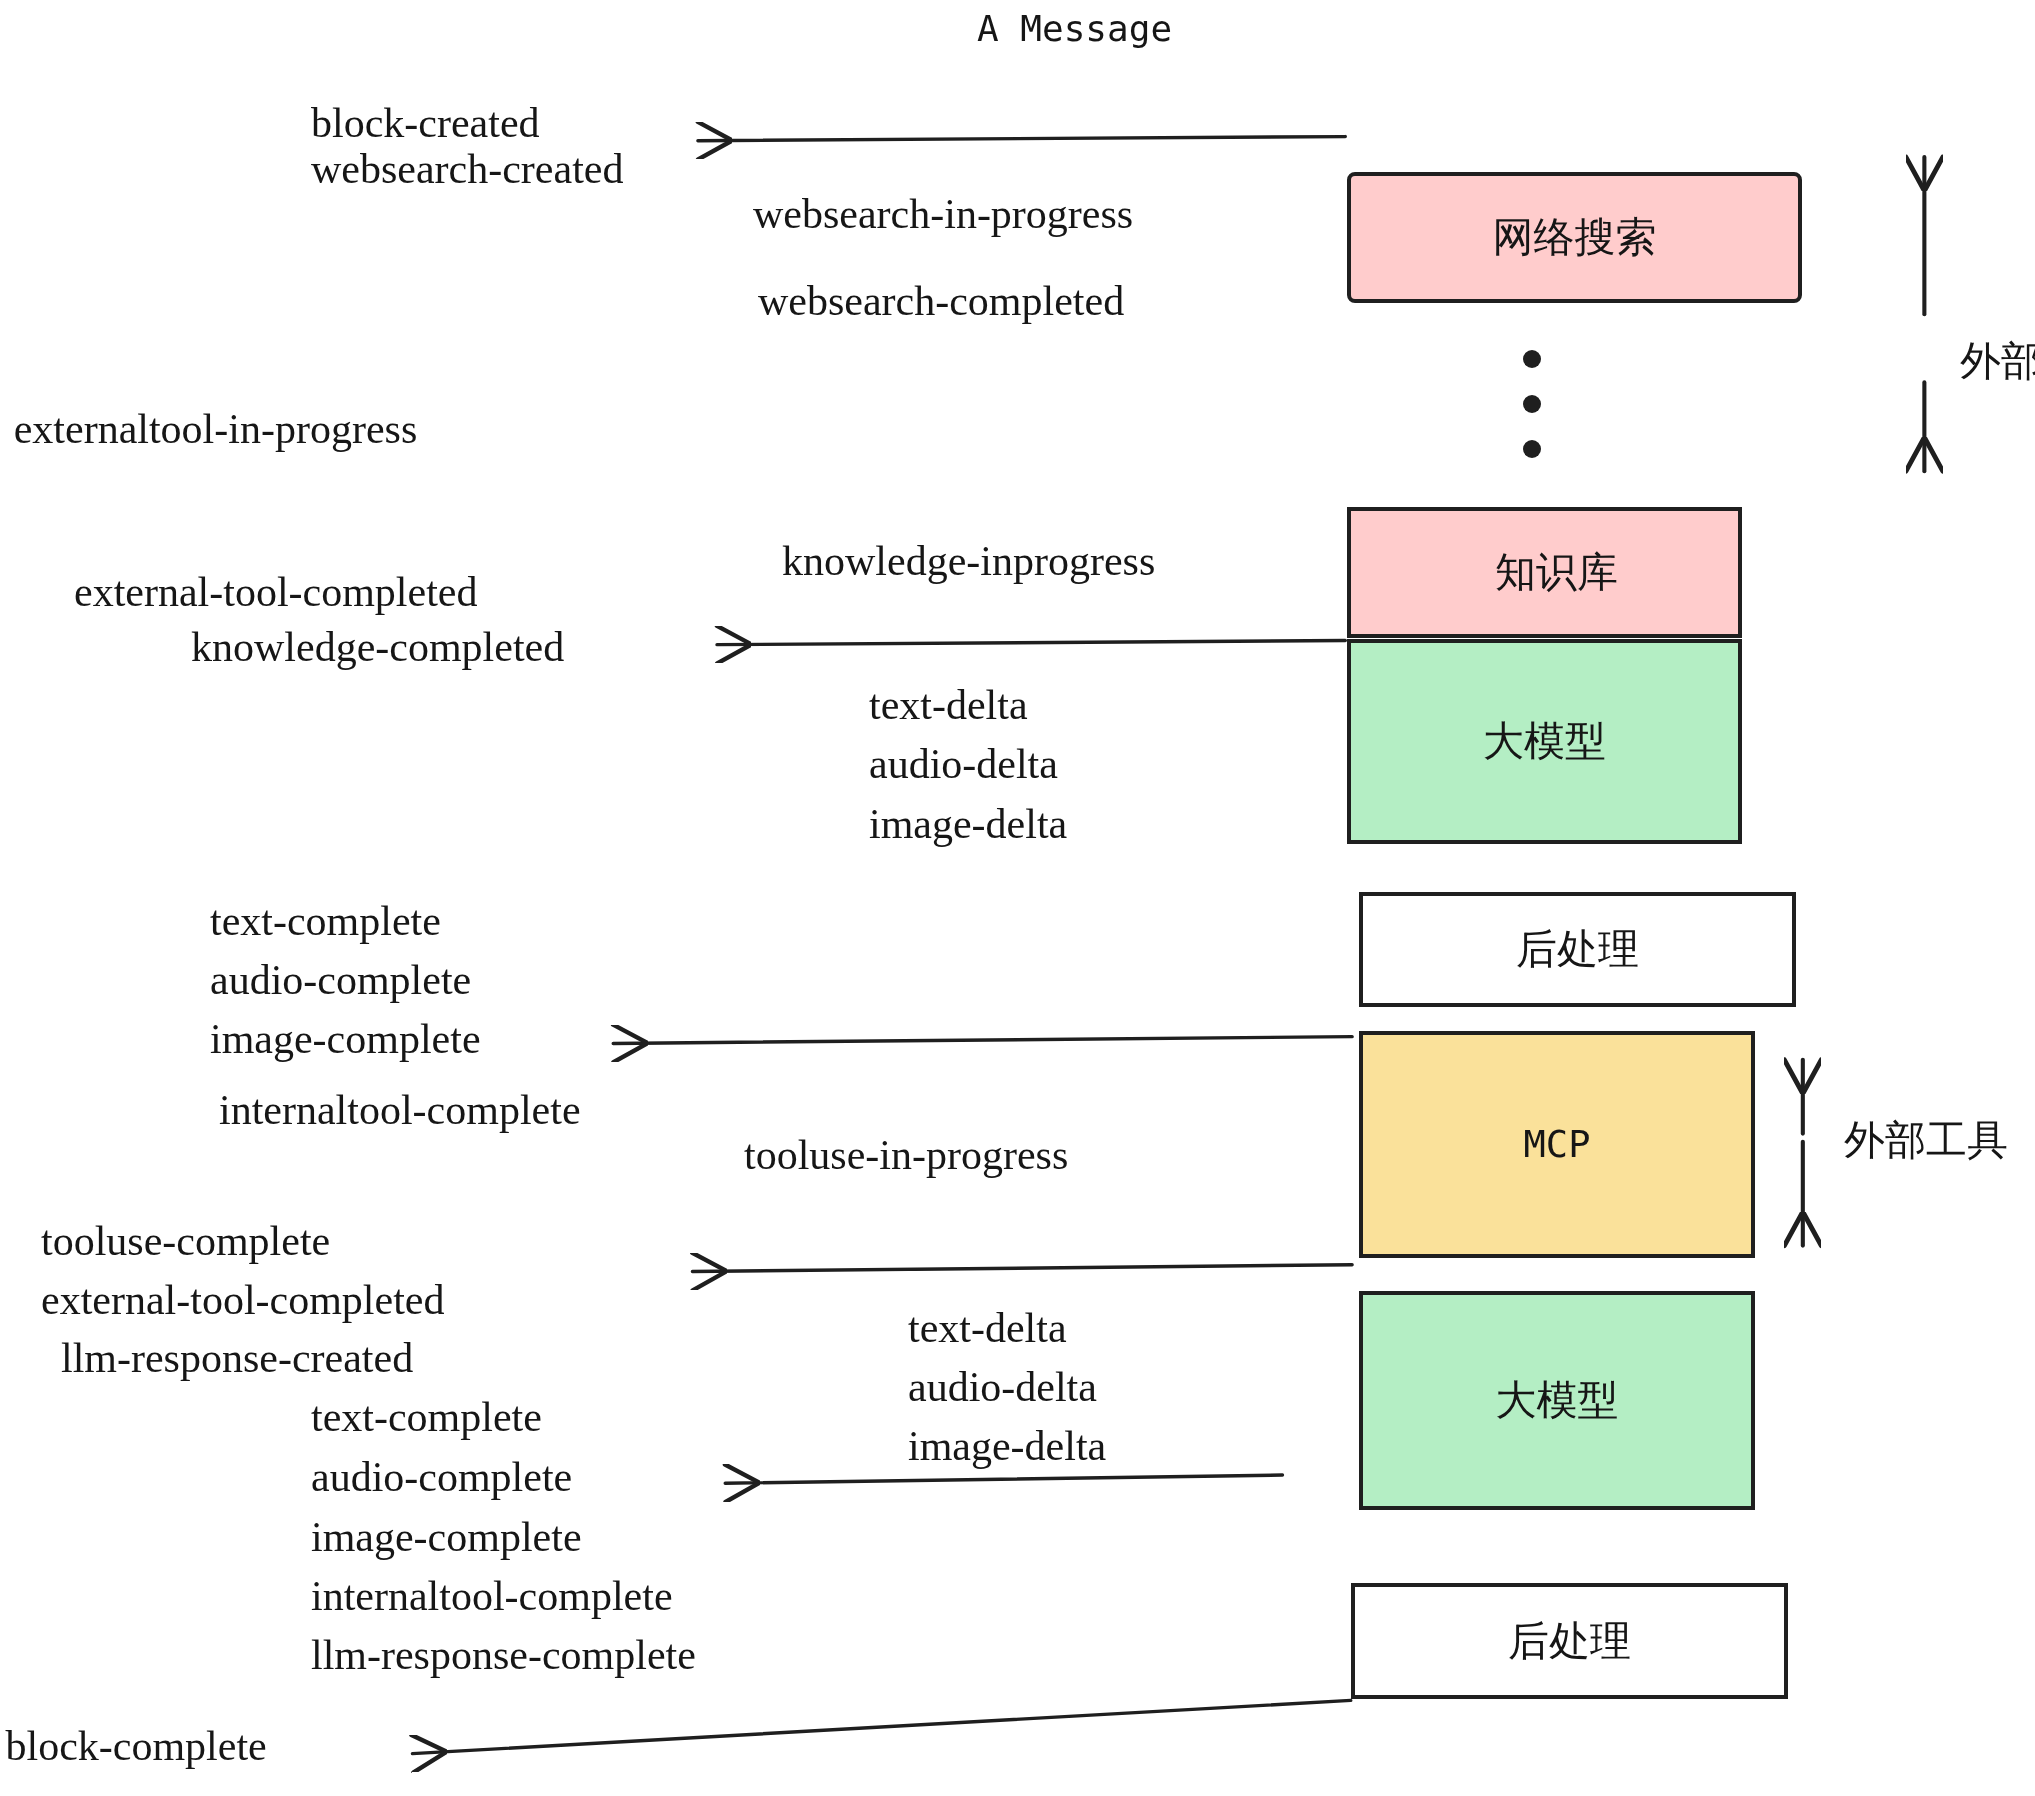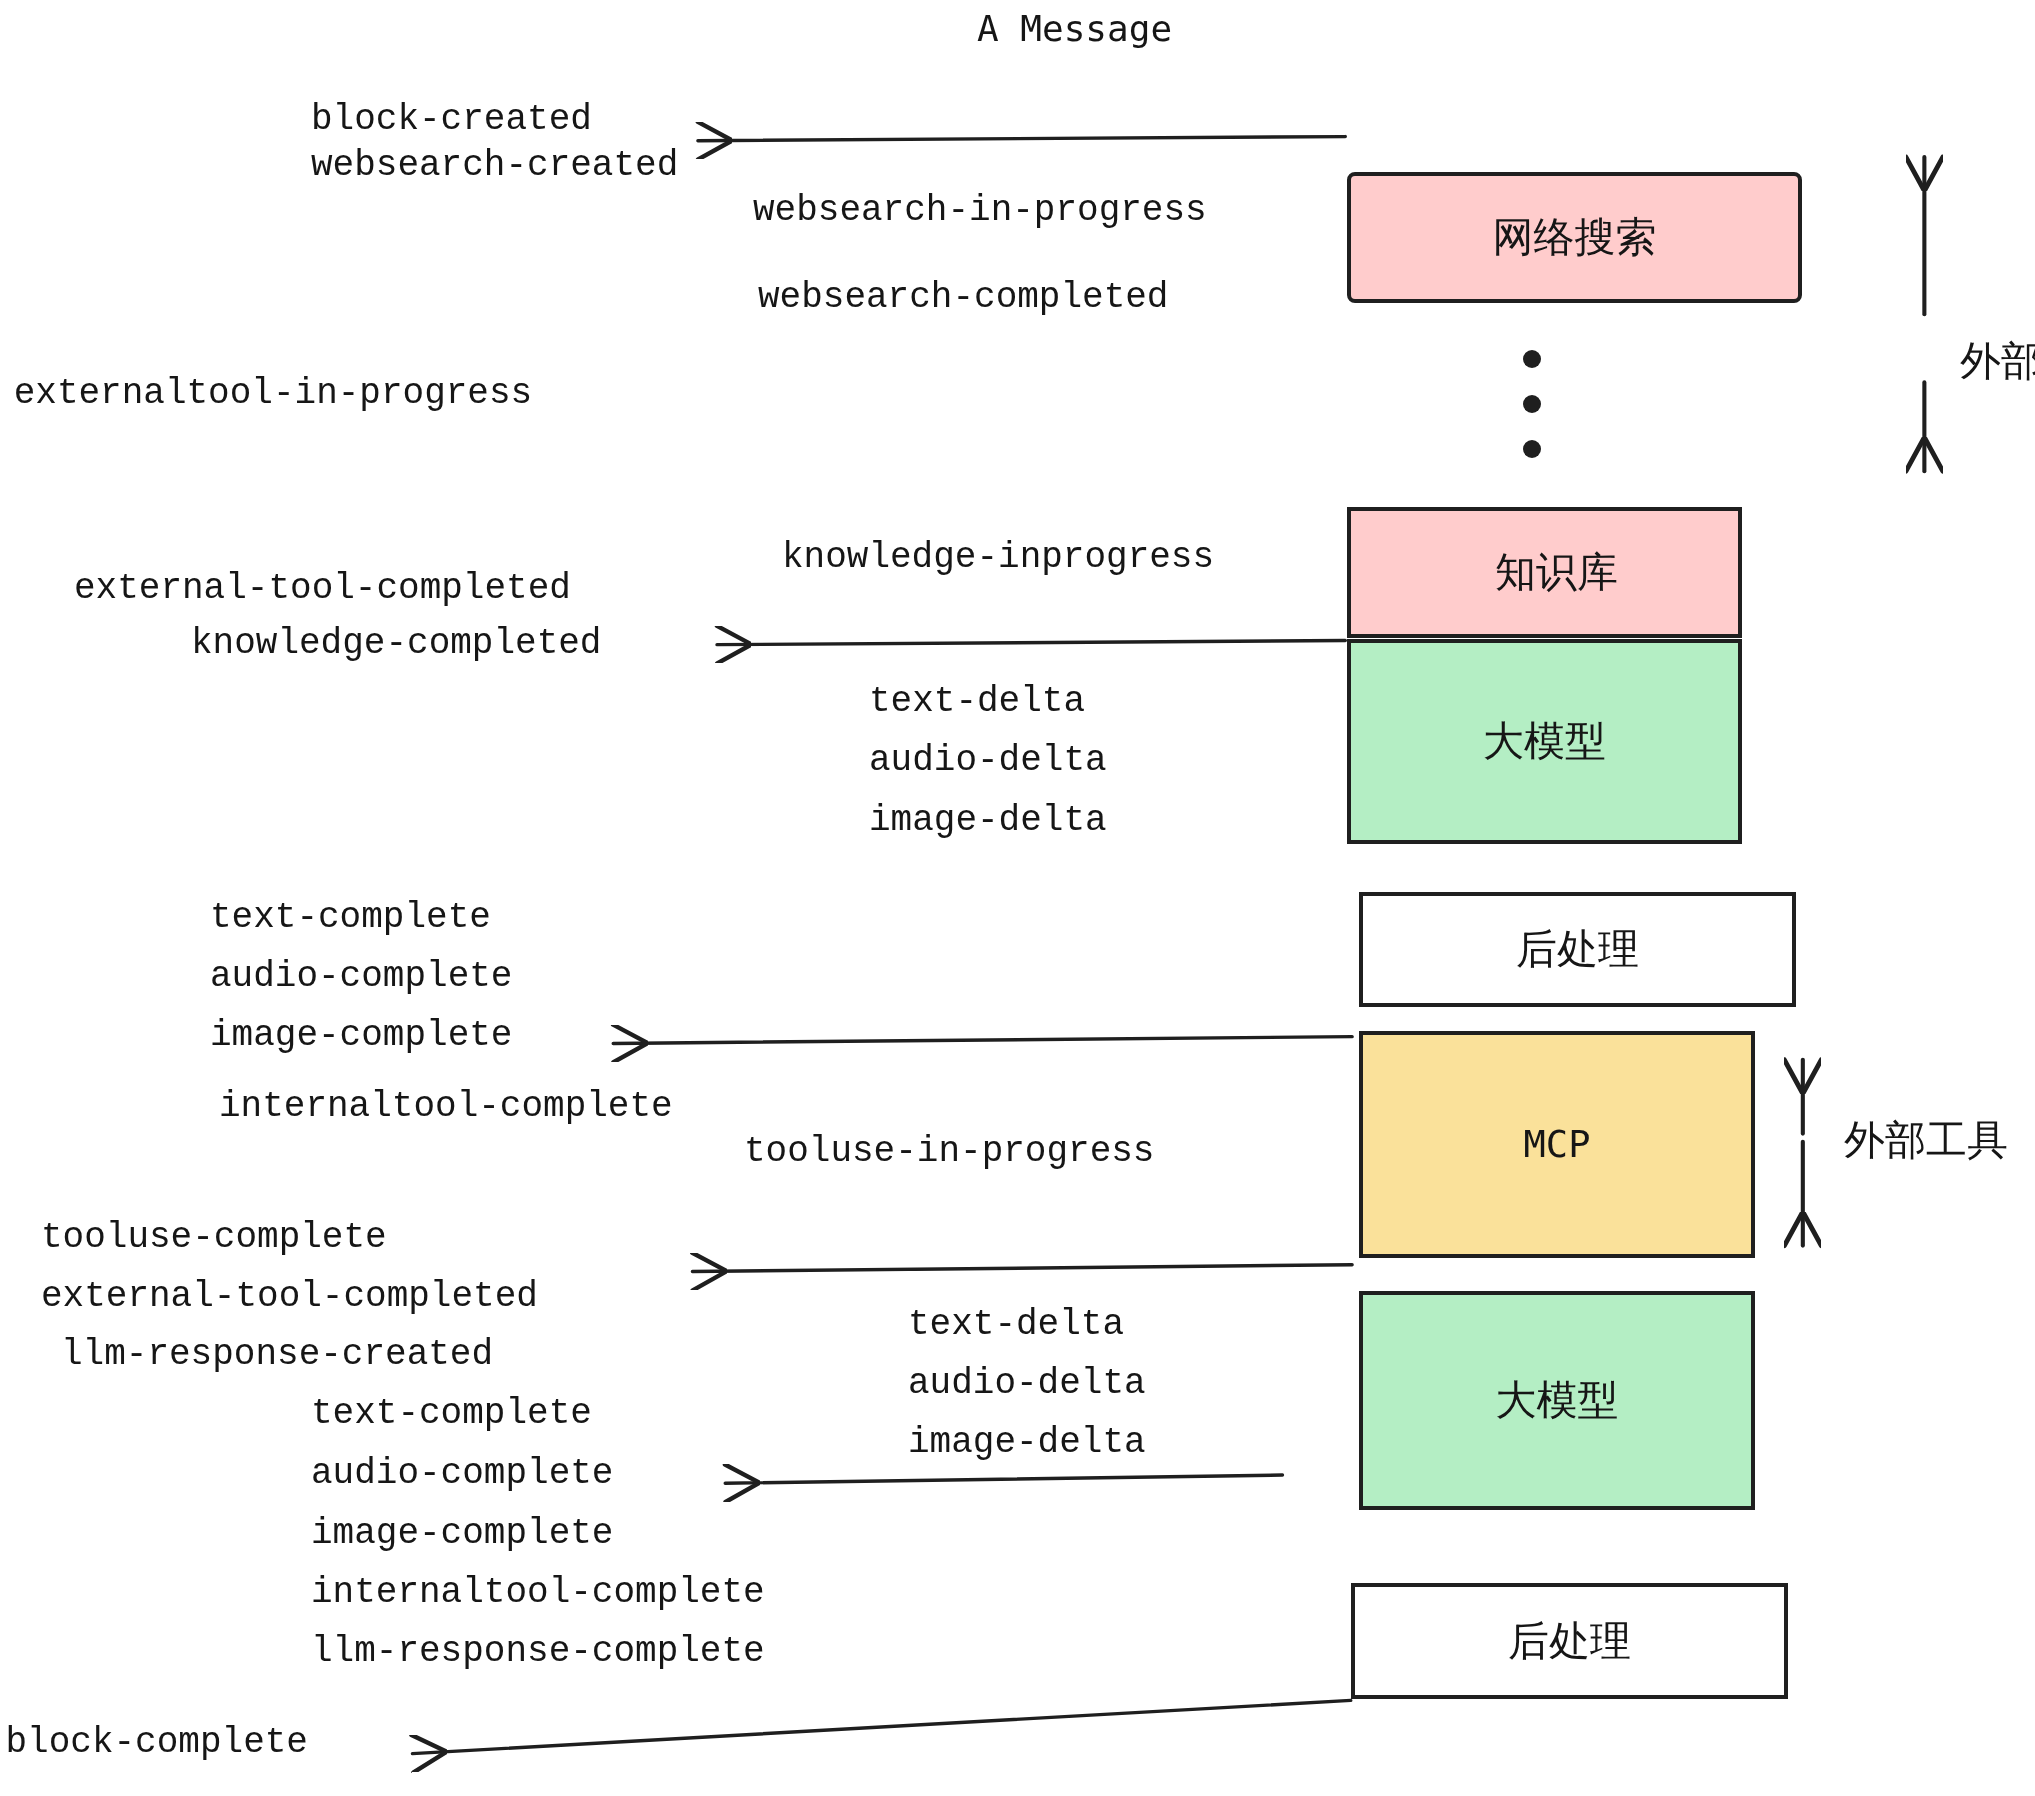--- a/index.html
+++ b/index.html
@@ -20,22 +20,22 @@
     top: 0;
     left: 0;
     width: 2035px;
     height: 1796px;
     pointer-events: none;
   }
   .evt {
     position: absolute;
     white-space: pre;
     color: #161616;
-    font-family: Liberation Mono, monospace;
-    font-size: 36px;
+    font-family: Liberation Serif, serif;
+    font-size: 42px;
     letter-spacing: 0px;
     line-height: 1;
   }
   .title {
     position: absolute;
     white-space: pre;
     color: #161616;
     font-family: "DejaVu Sans Mono", "Liberation Mono", monospace;
     font-size: 36px;
     line-height: 1;
@@ -136,21 +136,21 @@
   <div id="side-labels">
       <div class="side-label" style="left: 1960px; top: 341px;">外部工具</div>
       <div class="side-label" style="left: 1844px; top: 1120px;">外部工具</div>
     </div>
 
   <div id="events">
       <div class="evt" style="left: 311px; top: 102px;">block-created</div>
       <div class="evt" style="left: 311px; top: 148px;">websearch-created</div>
       <div class="evt" style="left: 753px; top: 193px;">websearch-in-progress</div>
       <div class="evt" style="left: 758px; top: 280px;">websearch-completed</div>
-      <div class="evt" style="left: 13.7px; top: 376px; text-align: center;">externaltool-in-progress</div>
+      <div class="evt" style="left: 13.7px; top: 408px; text-align: center;">externaltool-in-progress</div>
       <div class="evt" style="left: 770px; top: 540px; margin-left: 12px;">knowledge-inprogress</div>
       <div class="evt" style="left: 74px; top: 571px;">external-tool-completed</div>
       <div class="evt" style="left: 191px; top: 626px;">knowledge-completed</div>
       <div class="evt" style="left: 869px; top: 684px;">text-delta</div>
       <div class="evt" style="left: 869px; top: 743px;">audio-delta</div>
       <div class="evt" style="left: 869px; top: 803px;">image-delta</div>
       <div class="evt" style="left: 210px; top: 900px;">text-complete</div>
       <div class="evt" style="left: 210px; top: 959px;">audio-complete</div>
       <div class="evt" style="left: 210px; top: 1018px;">image-complete</div>
       <div class="evt" style="left: 219px; top: 1089px;">internaltool-complete</div>

